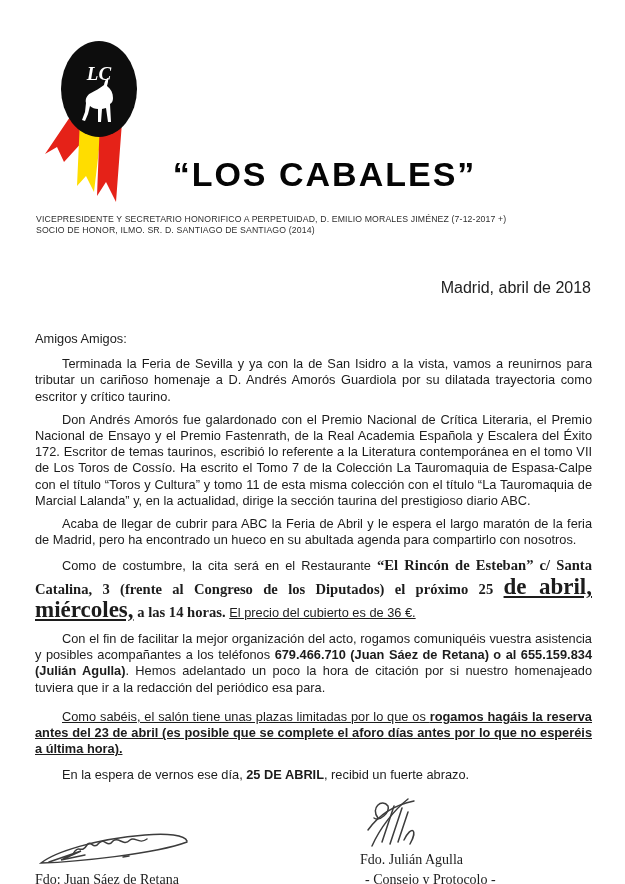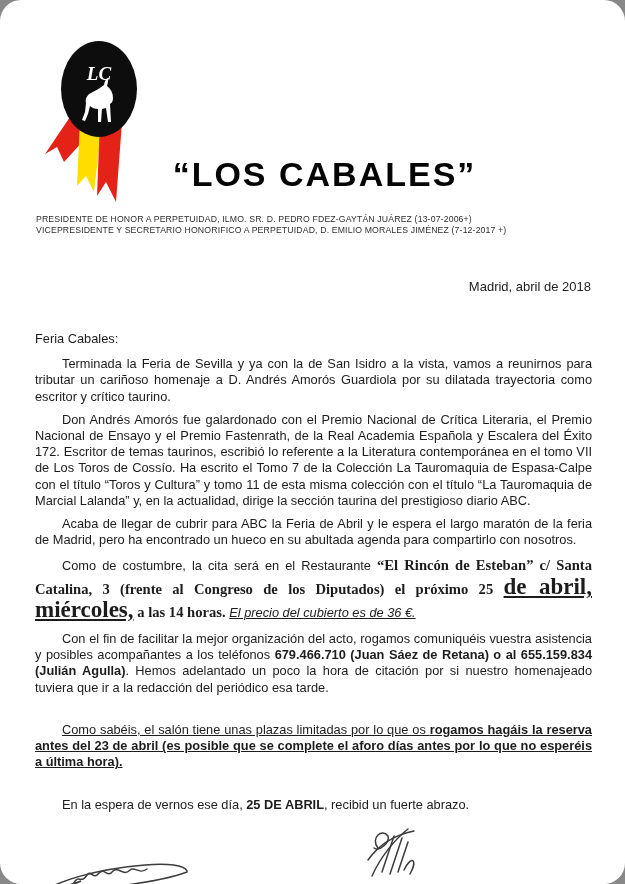--- a/index.html
+++ b/index.html
@@ -4,58 +4,57 @@
 <style>
   html,body{margin:0;padding:0;background:#888;}
   .page{
     position:relative;
     width:625px;height:884px;
     margin:0 auto;
     background:#ffffff;
     overflow:hidden;
     font-family:"Liberation Sans", sans-serif;
     color:#1c1c1c;
-    border-radius:21px;
   }
   
   .logo{position:absolute;left:44px;top:34px;width:110px;height:172px;}
   .letter-title{
     position:absolute;left:0;top:155px;width:100%;
     text-align:center;
     font-family:"Liberation Sans", sans-serif;
     font-weight:bold;font-size:34px;letter-spacing:2px;
     color:#050505;
     transform:translateX(12px);
     white-space:nowrap;
   }
   .honor-block{
     position:absolute;left:36px;top:214px;
     font-size:8.7px;line-height:11.3px;letter-spacing:.15px;
     color:#2e2e2e;white-space:nowrap;
   }
   .dateline{
     position:absolute;right:34px;top:279px;
-    font-size:13px;color:#222;
+    font-size:16px;color:#222;
   }
   
   .letter-body{
     position:absolute;left:35px;top:331px;width:557px;
     font-size:12.8px;line-height:16.2px;
     text-align:justify;
   }
   .letter-body p{margin:0 0 7px 0;text-indent:27px;}
   .letter-body p.salutation{text-indent:0;margin-bottom:9px;}
   .b{font-weight:bold;}
   .serif-b{font-family:"Liberation Serif", serif;font-weight:bold;font-size:14.6px;}
   .serif-b-lg{font-family:"Liberation Serif", serif;font-weight:bold;font-size:23px;text-decoration:underline;}
-  .ul{text-decoration:underline;font-style:italic;}
+  .ul{text-decoration:underline;}
   p.cita{line-height:20.5px;}
-  p.reserva{text-decoration:underline;font-weight:bold;margin-top:26px;}
+  p.reserva{text-decoration:underline;font-weight:bold;margin-top:13px;}
   p.reserva .lead{font-weight:normal;}
-  p.despedida{margin-top:27px;}
+  p.despedida{margin-top:10px;}
   
   .sig-row{
     display:flex;justify-content:space-between;
     margin-top:10px;align-items:flex-end;
   }
   .sig-col{font-family:"Liberation Serif", serif;font-size:14px;line-height:20px;text-align:left;}
   .sig-col.left{width:215px;}
   .sig-col.right{width:200px;margin-right:32px;}
   .sig-scribble{display:block;}
   .sig-name{white-space:nowrap;}
@@ -75,39 +74,39 @@
 
     <ellipse cx="55" cy="55" rx="38" ry="48" fill="#0d0d0d"></ellipse>
     <text x="55" y="46" text-anchor="middle" fill="#ffffff" font-family="Liberation Serif, serif" font-style="italic" font-weight="bold" font-size="19">LC</text>
 
     <path fill="#ffffff" d="M60,51 c1,-5 3,-7 4,-7 c0.5,3 -0.5,6 -1,8 c4,3 6,7 6,12 c0,3 -1,5 -3,6 l1,18 l-3,0 l-2,-14 l-4,1 l-1,13 l-3,0 l0,-13 c-3,0 -6,-1 -8,-3 l-2,8 l-3,7 l-3,-1 l3,-8 l1,-9 c-1,-4 1,-8 5,-10 c4,-2 9,-5 13,-8 z"></path>
   </svg>
 
   <div class="letter-title">“LOS CABALES”</div>
 
   <div class="honor-block">
-    <div>PRESIDENTE DE HONOR A PERPETUIDAD, ILMO. SR. D. PEDRO FDEZ-GAYTÁN JUÁREZ (13-07-2006+)</div>
     <div>VICEPRESIDENTE Y SECRETARIO HONORIFICO A PERPETUIDAD, D. EMILIO MORALES JIMÉNEZ (7-12-2017 +)</div>
+    <div>SOCIO DE HONOR, ILMO. SR. D. SANTIAGO DE SANTIAGO (2014)</div>
   </div>
 
   <div class="dateline">Madrid, abril de 2018</div>
 
   <div class="letter-body">
 
-    <p class="salutation">Feria Cabales:</p>
+    <p class="salutation">Amigos Amigos:</p>
 
     <p>Terminada la Feria de Sevilla y ya con la de San Isidro a la vista, vamos a reunirnos para tributar un cariñoso homenaje a D. Andrés Amorós Guardiola por su dilatada trayectoria como escritor y crítico taurino.</p>
 
     <p>Don Andrés Amorós fue galardonado con el Premio Nacional de Crítica Literaria, el Premio Nacional de Ensayo y el Premio Fastenrath, de la Real Academia Española y Escalera del Éxito 172. Escritor de temas taurinos, escribió lo referente a la Literatura contemporánea en el tomo VII de Los Toros de Cossío. Ha escrito el Tomo 7 de la Colección La Tauromaquia de Espasa-Calpe con el título “Toros y Cultura” y tomo 11 de esta misma colección con el título “La Tauromaquia de Marcial Lalanda” y, en la actualidad, dirige la sección taurina del prestigioso diario ABC.</p>
 
     <p>Acaba de llegar de cubrir para ABC la Feria de Abril y le espera el largo maratón de la feria de Madrid, pero ha encontrado un hueco en su abultada agenda para compartirlo con nosotros.</p>
 
     <p class="cita"><span>Como de costumbre, la cita será en el Restaurante </span><span class="serif-b">“El Rincón de Esteban” c/ Santa Catalina, 3 (frente al Congreso de los Diputados) el próximo 25 </span><span class="serif-b-lg">de abril, miércoles,</span><span class="serif-b"> a las 14 horas. </span><span class="ul">El precio del cubierto es de 36 €.</span></p>
 
-    <p><span>Con el fin de facilitar la mejor organización del acto, rogamos comuniquéis vuestra asistencia y posibles acompañantes a los teléfonos </span><span class="b">679.466.710 (Juan Sáez de Retana) o al 655.159.834 (Julián Agulla)</span><span>. Hemos adelantado un poco la hora de citación por si nuestro homenajeado tuviera que ir a la redacción del periódico esa tarde.</span></p>
+    <p><span>Con el fin de facilitar la mejor organización del acto, rogamos comuniquéis vuestra asistencia y posibles acompañantes a los teléfonos </span><span class="b">679.466.710 (Juan Sáez de Retana) o al 655.159.834 (Julián Agulla)</span><span>. Hemos adelantado un poco la hora de citación por si nuestro homenajeado tuviera que ir a la redacción del periódico esa para.</span></p>
 
     <p class="reserva"><span class="lead">Como sabéis, el salón tiene unas plazas limitadas por lo que os </span><span>rogamos hagáis la reserva  antes del 23 de abril (es posible que se complete el aforo días antes por lo que no esperéis a última hora).</span></p>
 
     <p class="despedida"><span>En la espera de vernos ese día, </span><span class="b">25 DE ABRIL</span><span>, recibid un fuerte abrazo.</span></p>
 
     <div class="sig-row">
 
       <div class="sig-col left">
         <svg class="sig-scribble" width="165" height="44" viewBox="0 0 165 44" xmlns="http://www.w3.org/2000/svg" fill="none" stroke="#3c3c3c" stroke-width="1.5" stroke-linecap="round">
           <path d="M152,16 C120,28 40,36 6,37 C20,26 60,13 110,9 C132,7 150,9 152,15"></path>

